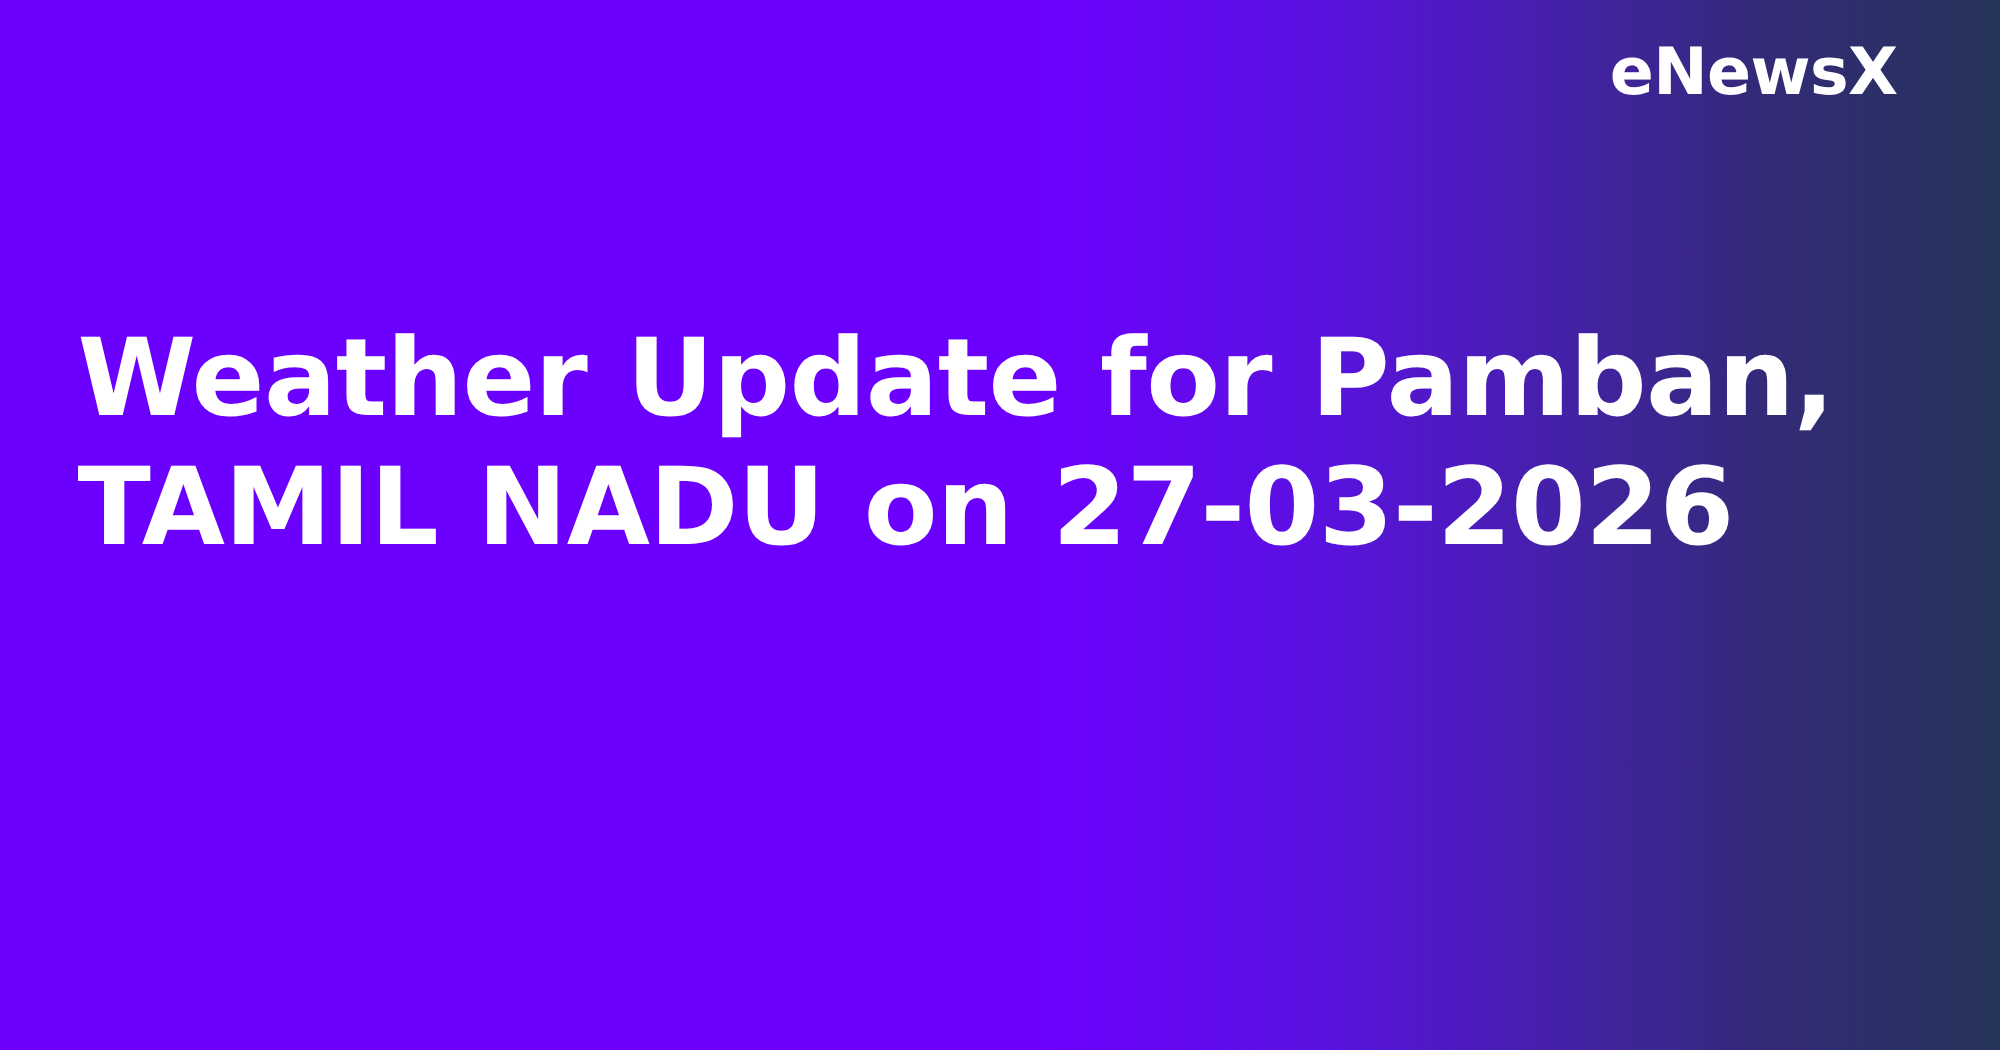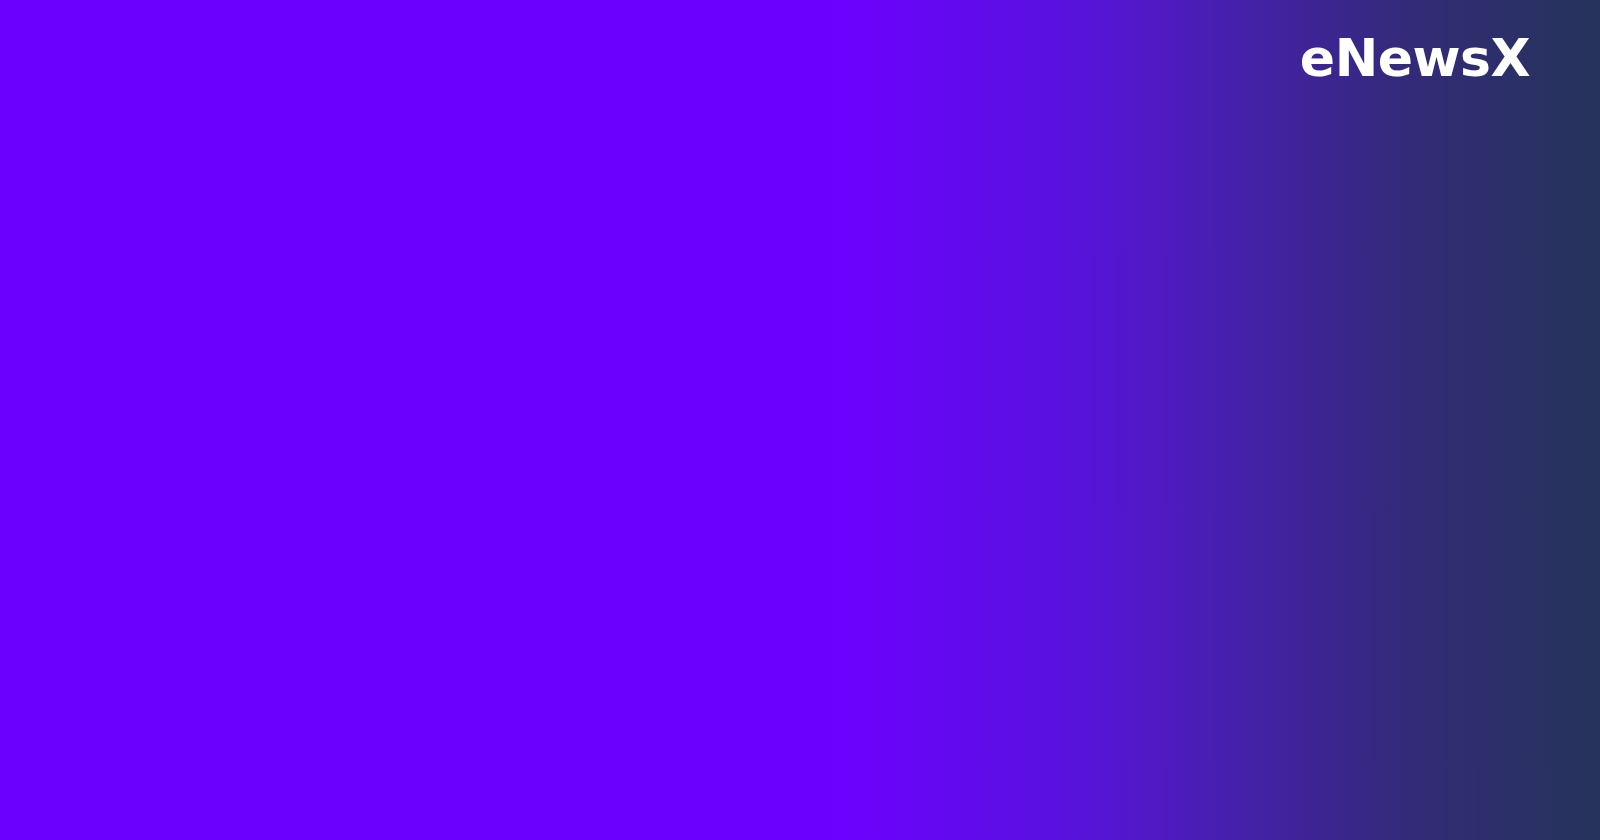--- a/index.html
+++ b/index.html
@@ -29,21 +29,21 @@
         #332A78 88%,
         #253459 100%
     );
     overflow: hidden;
   }
 
   
   .brand {
     position: absolute;
     top: 32px;
-    right: 70px;
+    right: 82px;
     color: #FFFFFF;
     font-family: "DejaVu Sans", "Liberation Sans", sans-serif;
     font-size: 52px;
     font-weight: 700;
     letter-spacing: -0.5px;
     line-height: 1;
     white-space: nowrap;
     user-select: none;
   }
 
@@ -70,14 +70,20 @@
     white-space: nowrap;
   }
 </style>
 </head>
 <body>
 
 <div class="banner">
 
   <div class="brand">eNewsX</div>
 
+  <div class="headline-wrap">
+    <h1 class="headline">
+      <span class="line">Weather Update for Pamban,</span>
+      <span class="line">TAMIL NADU on 27-03-2026</span>
+    </h1>
+  </div>
 
 </div>
 
 </body></html>

